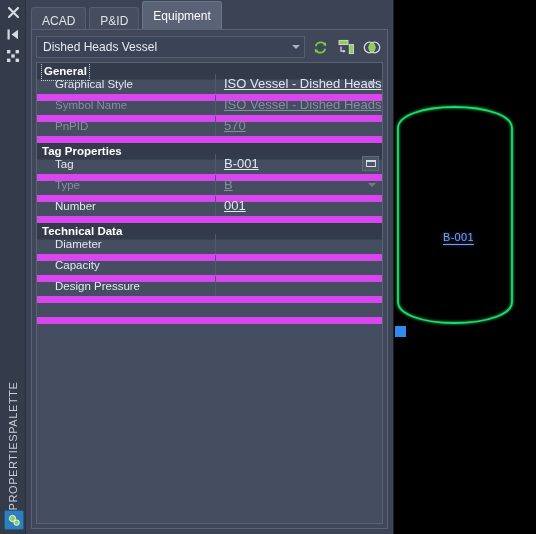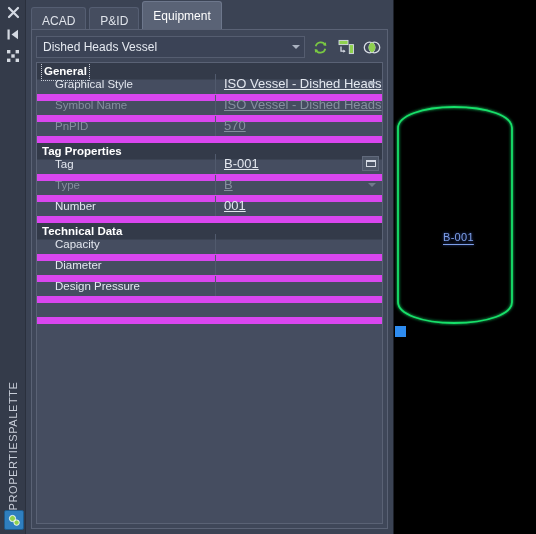--- a/index.html
+++ b/index.html
@@ -484,26 +484,26 @@
             <div class="prop-value">
               <span>001</span>
             </div>
           </div>
 
           <div class="cat-row">
             <span>Technical Data</span>
           </div>
 
           <div class="prop-row">
+            <div class="prop-name">Diameter</div>
+            <div class="prop-value"></div>
+          </div>
+
+          <div class="prop-row">
             <div class="prop-name">Capacity</div>
-            <div class="prop-value"></div>
-          </div>
-
-          <div class="prop-row">
-            <div class="prop-name">Diameter</div>
             <div class="prop-value"></div>
           </div>
 
           <div class="prop-row">
             <div class="prop-name">Design Pressure</div>
             <div class="prop-value"></div>
           </div>
 
           <div class="prop-row">
             <div class="prop-value"></div>

